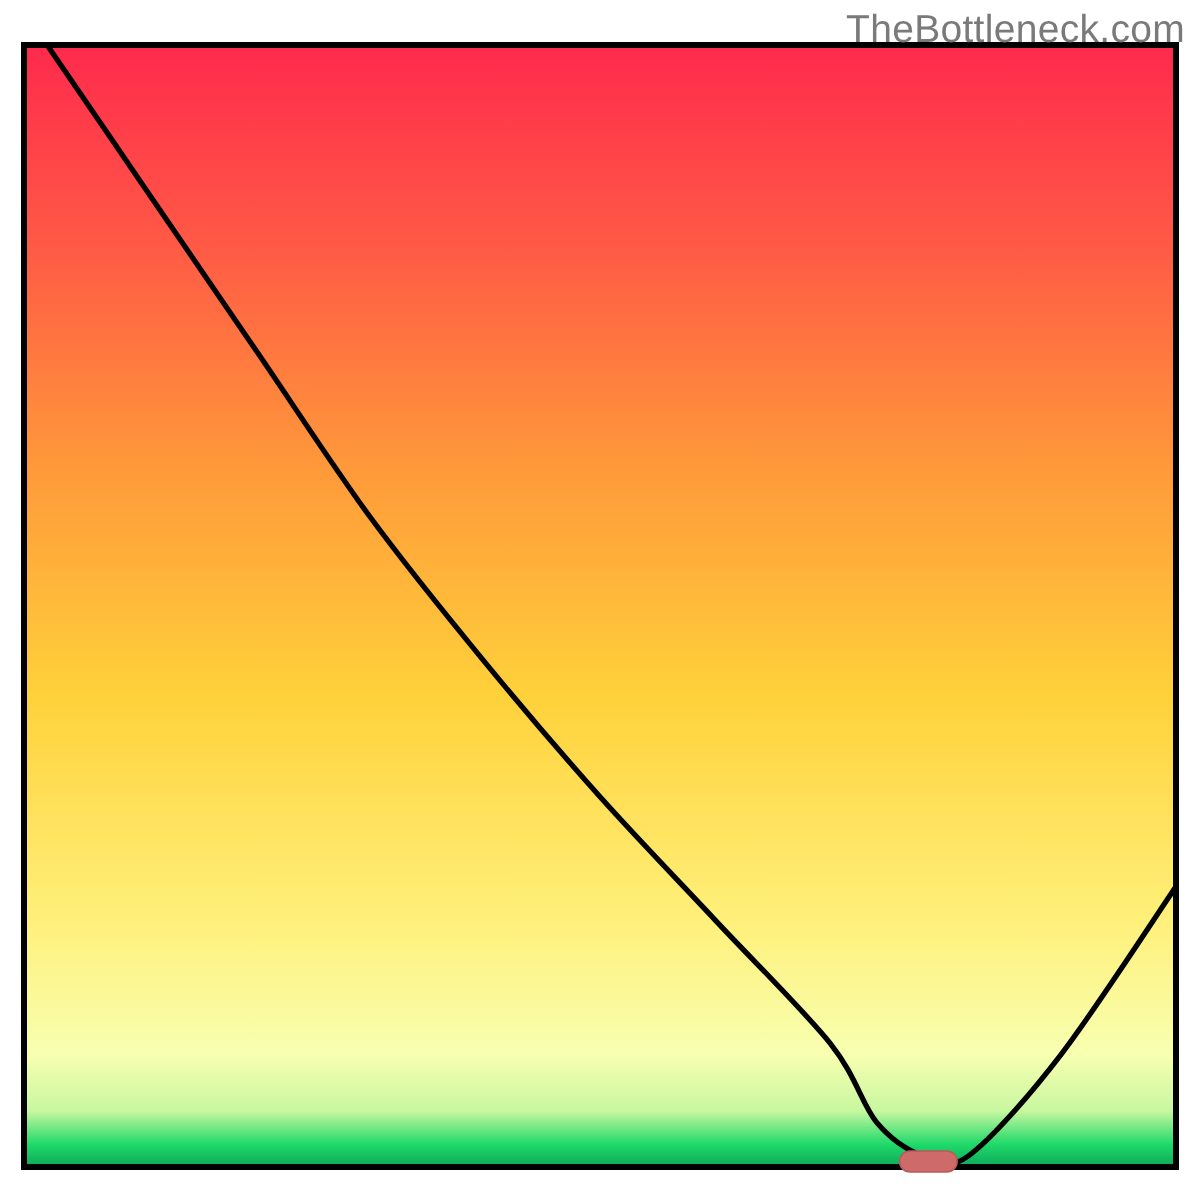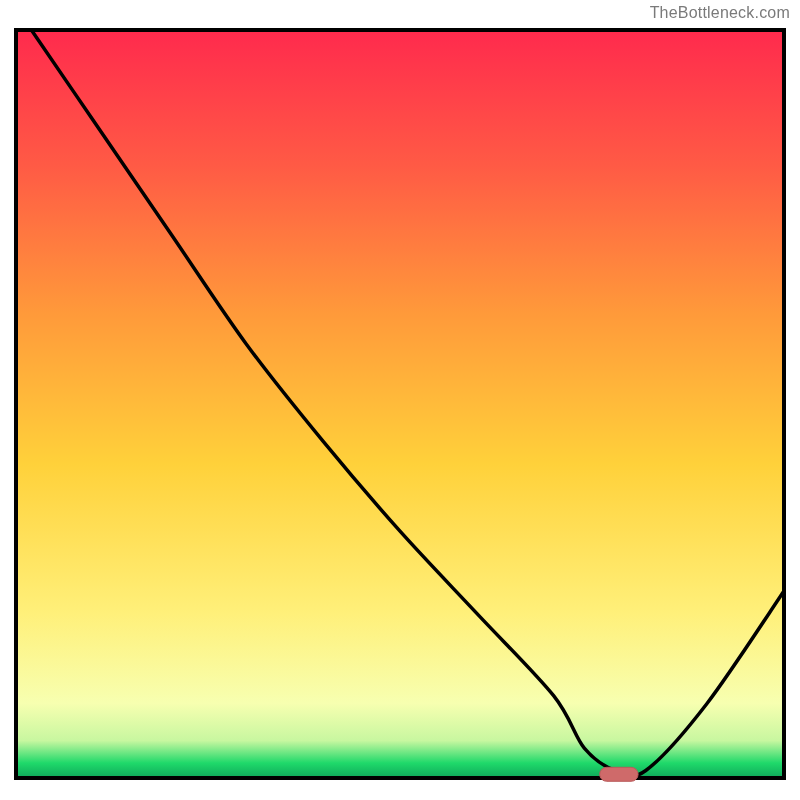--- a/index.html
+++ b/index.html
@@ -13,21 +13,21 @@
   .stage {
     position: relative;
     width: 800px;
     height: 800px;
   }
   .watermark {
     position: absolute;
     top: 4px;
     right: 10px;
     color: #7a7a7a;
-    font-size: 16px;
+    font-size: 26px;
     font-weight: 500;
     letter-spacing: 0.2px;
   }
   svg {
     display: block;
   }
 </style>
 </head>
 <body>
 

